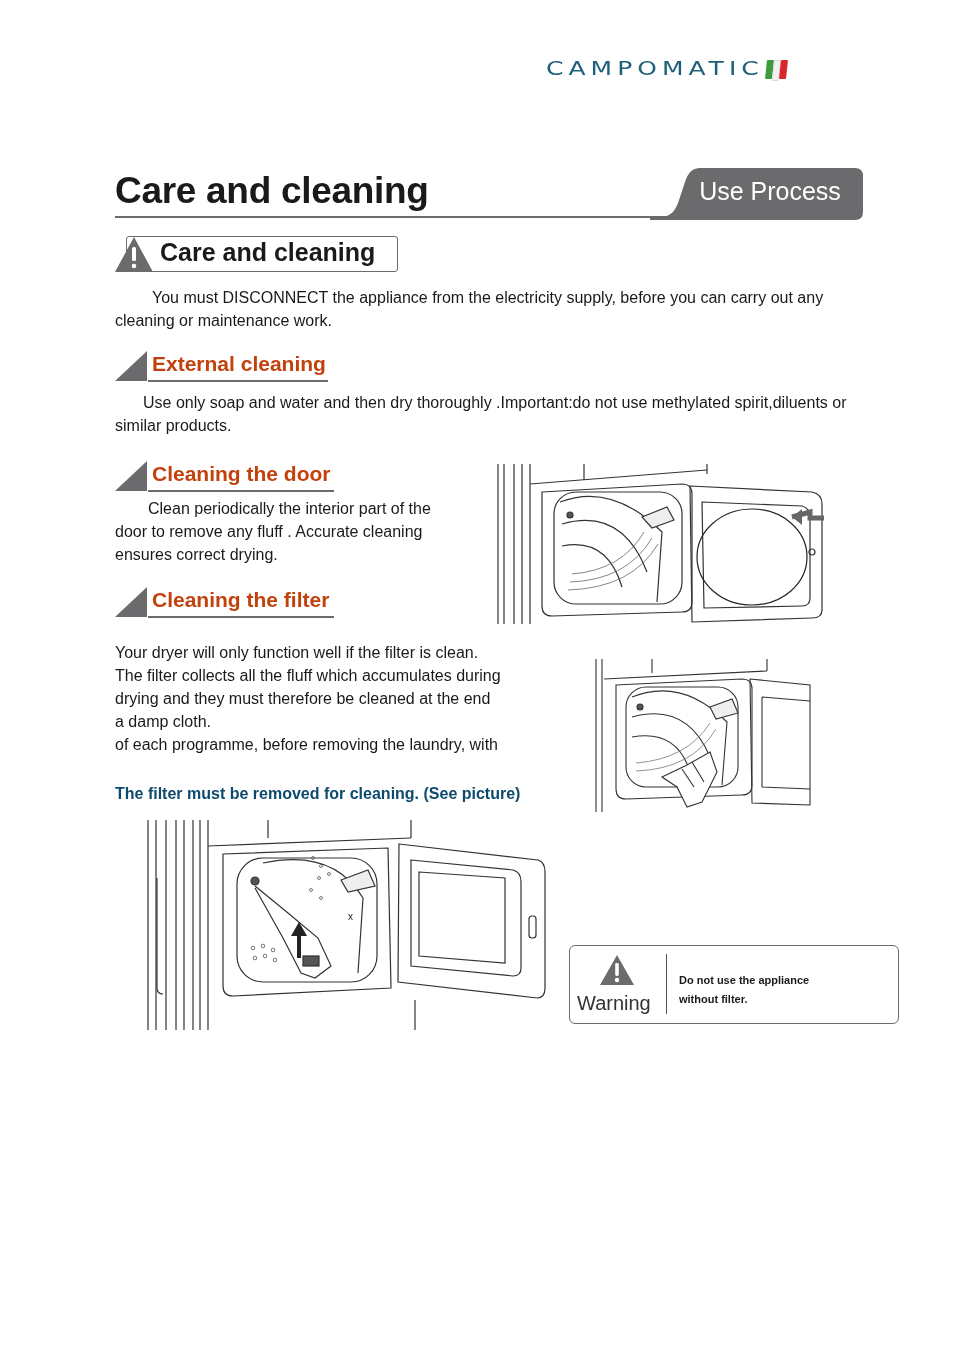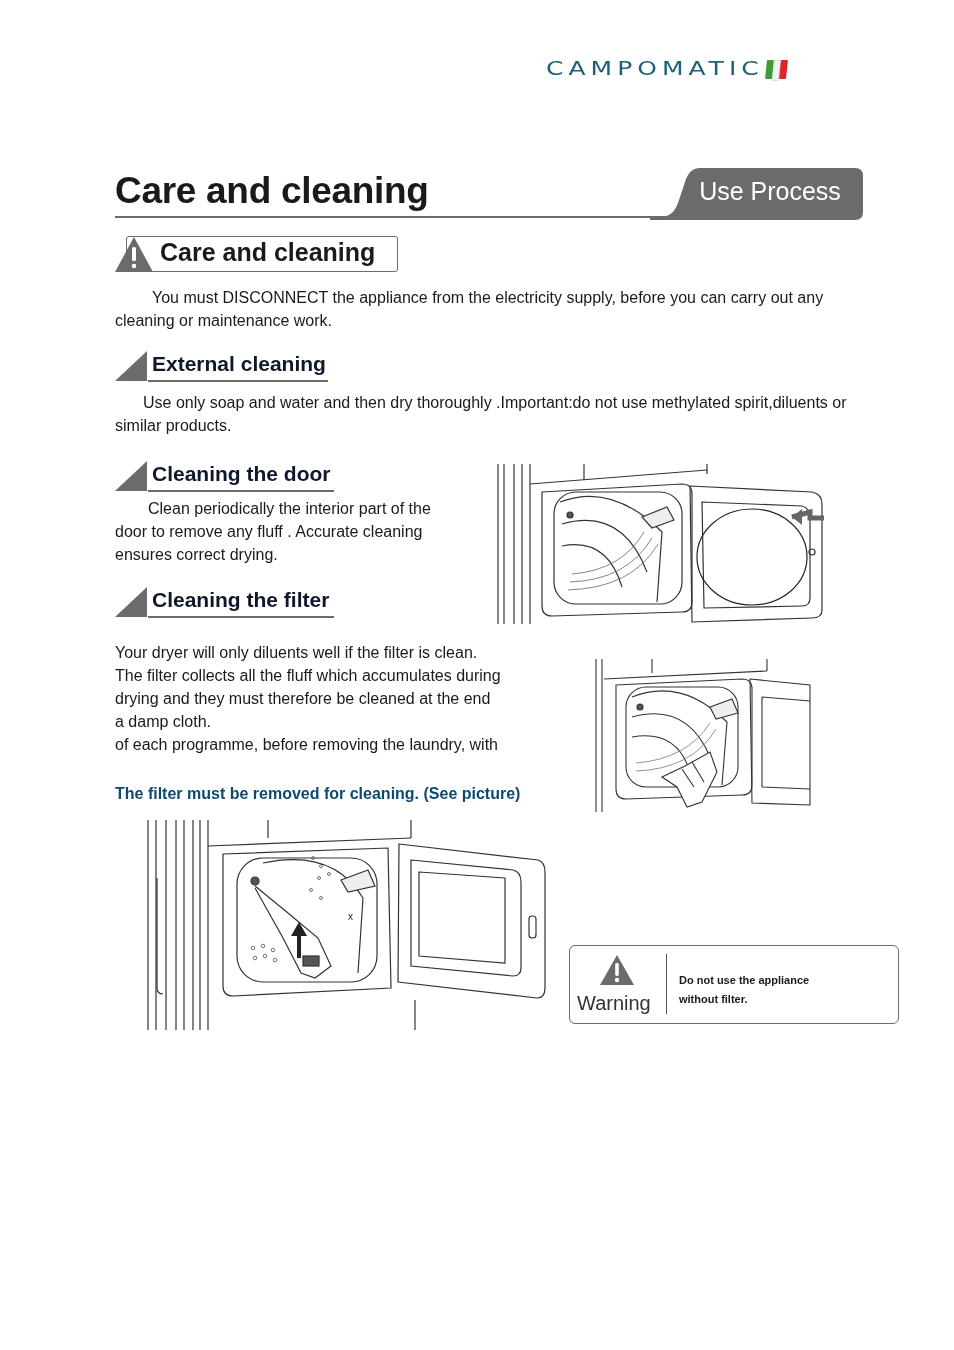--- a/index.html
+++ b/index.html
@@ -24,21 +24,21 @@
   
   .warn-head { left: 114px; top: 236px; width: 284px; height: 36px; }
   .warn-head-box { position: absolute; left: 12px; top: 0; right: 0; bottom: 0;
                    border: 1.5px solid #6b6b6e; border-radius: 3px; }
   .warn-head-text { position: absolute; left: 46px; top: 2px; font-size: 25px; font-weight: bold; color: #1a1a1a; }
   .warn-tri { position: absolute; left: 0; top: 0; }
 
   
   .sub-head { height: 32px; }
   .sub-head .tri { position: absolute; left: 0; top: 0; }
-  .sub-head .txt { position: absolute; left: 38px; top: 2px; font-size: 21px; font-weight: bold; color: #0f172a; white-space: nowrap; }
+  .sub-head .txt { position: absolute; left: 38px; top: 2px; font-size: 21px; font-weight: bold; color: #c2410c; white-space: nowrap; }
   .sub-head .rule { position: absolute; left: 34px; bottom: 0; height: 2px; background: #6b6b6e; }
 
   .para { font-size: 16px; line-height: 23px; color: #1a1a1a; }
   .bold-note { font-size: 16px; font-weight: bold; color: #0c4a6e; }
 
   
   .callout { left: 569px; top: 945px; width: 328px; height: 77px; border: 1.5px solid #6b6b6e; border-radius: 6px; }
   .callout-divider { position: absolute; left: 96px; top: 8px; width: 1px; height: 60px; background: #555; }
   .callout-label { position: absolute; left: 7px; top: 46px; font-size: 20px; color: #333; }
   .callout-msg { position: absolute; left: 109px; top: 25px; font-size: 11px; font-weight: bold; line-height: 19px; color: #1a1a1a; }
@@ -128,21 +128,21 @@
 
 <div class="abs sub-head" style="left:114px; top:586px; width:220px;">
   <svg class="tri" width="34" height="32" viewBox="0 0 34 32">
       <path d="M33 1 L33 31 L1 31 Z" fill="#6b6b6e"></path>
     </svg>
   <div class="txt">Cleaning the filter</div>
   <div class="rule" style="width:186px;"></div>
 </div>
 
 <div class="abs para" style="left:115px; top:641px; width:430px;">
-  <div>Your dryer will only diluents well if the filter is clean.</div>
+  <div>Your dryer will only function well if the filter is clean.</div>
   <div>The filter collects all the fluff which accumulates during</div>
   <div>drying and they must therefore be cleaned at the end</div>
   <div>a damp cloth.</div>
   <div>of each programme, before removing the laundry, with</div>
 </div>
 
 <div class="abs illus" style="left:592px; top:657px;">
   <svg width="240" height="160" viewBox="0 0 240 160" fill="none" stroke="#333" stroke-width="1.1">
     <line x1="4" y1="2" x2="4" y2="155"></line>
       <line x1="10" y1="2" x2="10" y2="155"></line>

